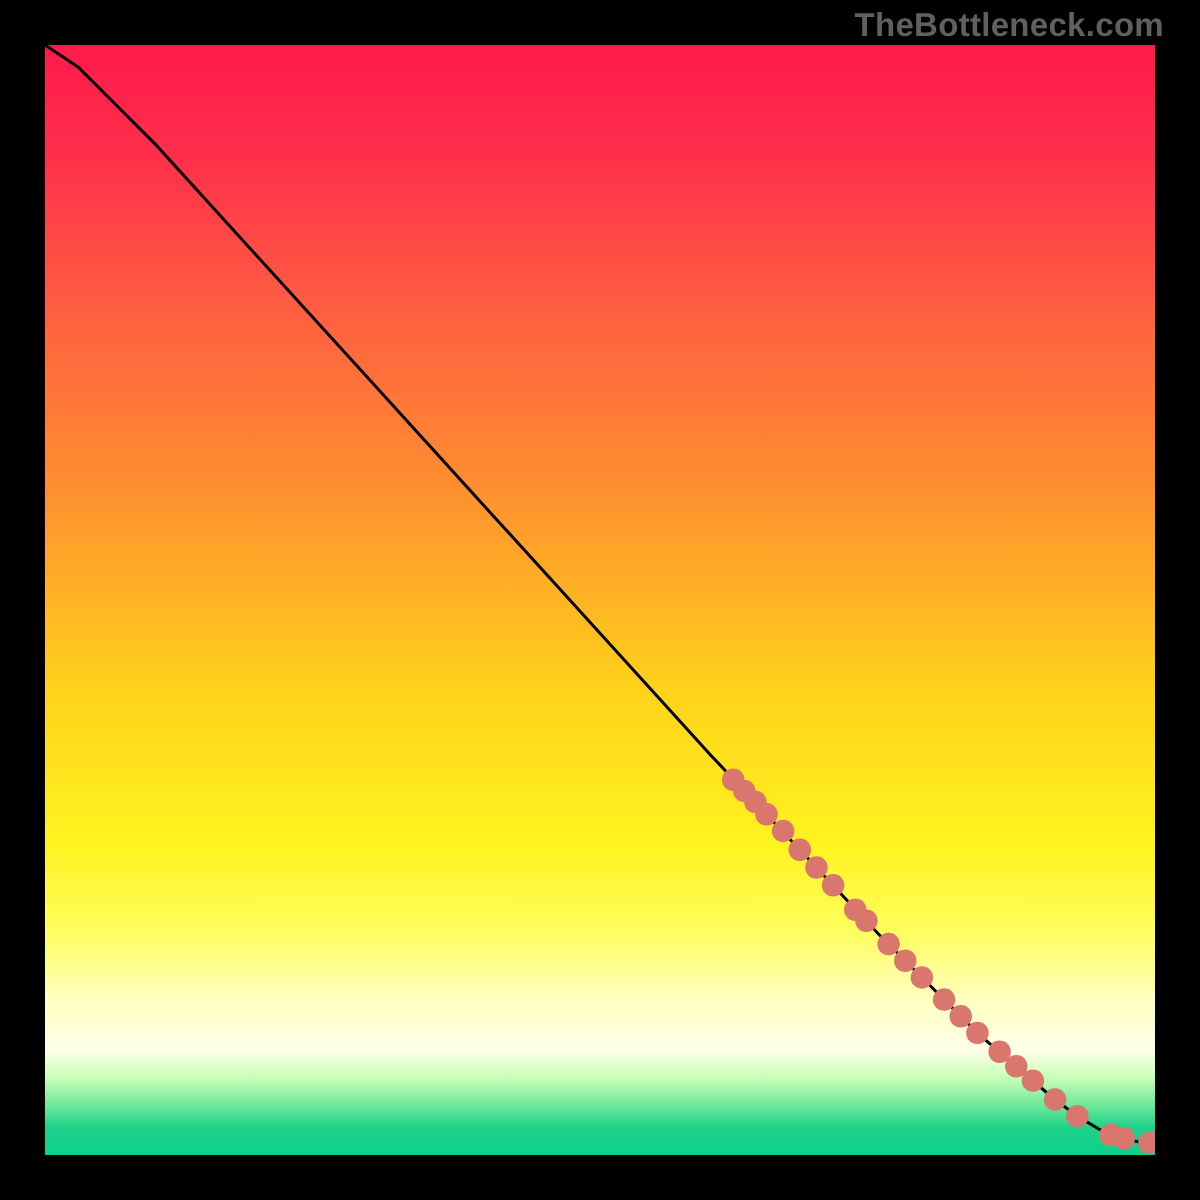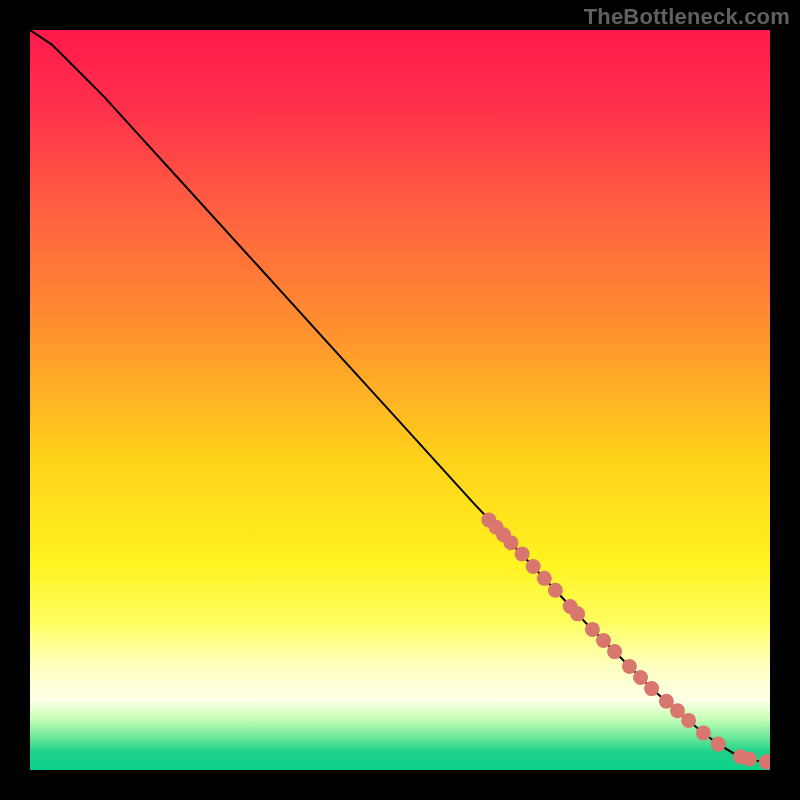--- a/index.html
+++ b/index.html
@@ -13,21 +13,21 @@
   }
   .frame {
     position: relative;
     width: 800px;
     height: 800px;
     background: #000;
   }
   .watermark {
     position: absolute;
     top: 4px;
-    right: 10px;
+    right: 24px;
     color: #606060;
     font-size: 22px;
     font-weight: 600;
     letter-spacing: 0.2px;
     z-index: 5;
     user-select: none;
   }
   .plot-wrap {
     position: absolute;
     left: 30px;

